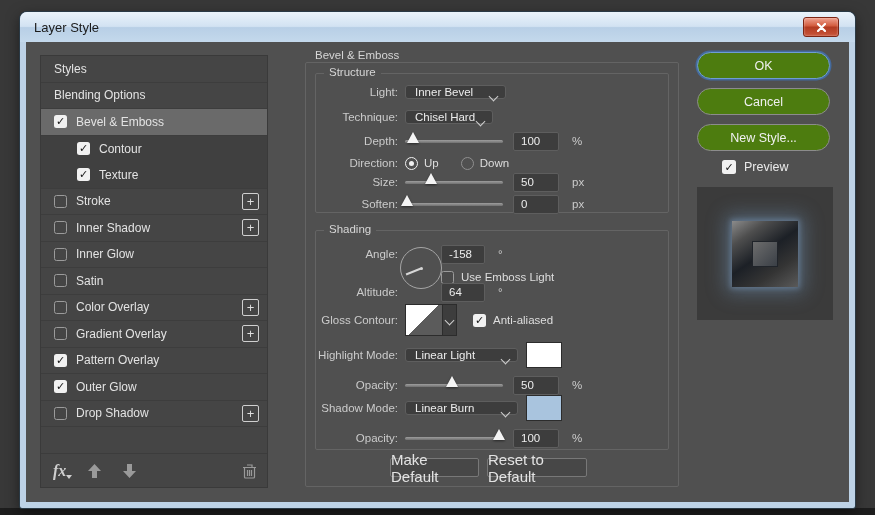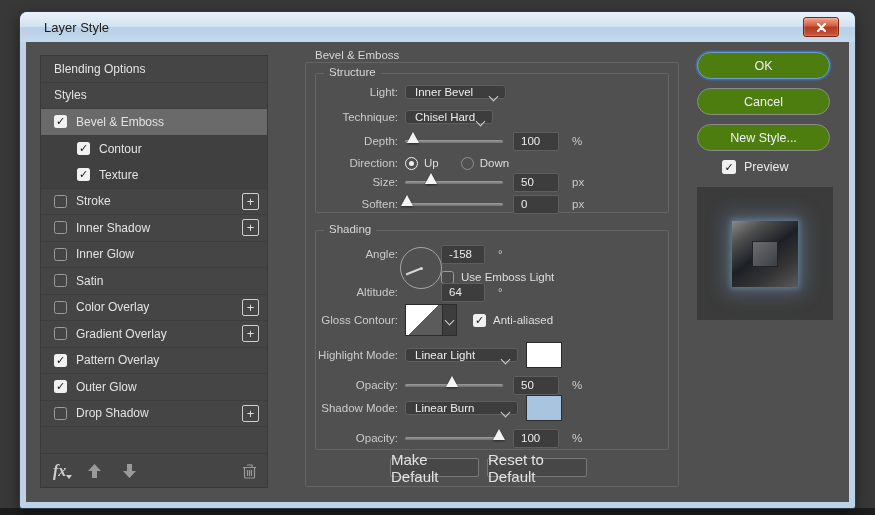--- a/index.html
+++ b/index.html
@@ -7,21 +7,21 @@
          font-family:"Liberation Sans","DejaVu Sans",sans-serif;color:#d8d8d8;}
   .bottom-strip{position:absolute;left:0;bottom:0;width:100%;height:7px;background:#1d1d1d;}
 
   
   .window{position:absolute;left:20px;top:12px;width:835px;height:496px;
           background:#bdd2e6;border-radius:7px 7px 2px 2px;
           box-shadow:0 0 0 1px #2a3a46, 0 4px 14px rgba(0,0,0,.5);}
   .titlebar{position:absolute;left:0;top:0;width:100%;height:30px;border-radius:7px 7px 0 0;
             background:linear-gradient(180deg,#eaf3fb 0%,#d2e2f2 48%,#b8cfe6 52%,#c4d9ec 100%);
             display:flex;align-items:center;}
-  .title{margin-left:24px;font-size:13px;color:#1b1b1b;}
+  .title{margin-left:14px;font-size:13px;color:#1b1b1b;}
   .close{position:absolute;right:16px;top:5px;width:34px;height:18px;border-radius:3px;
          background:linear-gradient(180deg,#efa18f 0%,#d25a3c 45%,#b23a20 50%,#c8553a 100%);
          border:1px solid #7c2514;display:flex;align-items:center;justify-content:center;
          box-shadow:inset 0 0 2px rgba(255,255,255,.6);}
   .dialog-body{position:absolute;left:6px;top:30px;width:823px;height:460px;background:#505050;}
 
   
   .sidebar{position:absolute;left:40px;top:55px;width:228px;height:433px;
            background:#454545;border:1px solid #3a3a3a;box-sizing:border-box;}
   .srow{height:26.5px;display:flex;align-items:center;padding-left:13px;
@@ -128,24 +128,24 @@
         <svg width="9" height="9" viewBox="0 0 9 9">
           <path d="M1 1 L8 8 M8 1 L1 8" stroke="#ffffff" stroke-width="2.2" stroke-linecap="round"></path>
         </svg>
       </div>
     </div>
     <div class="dialog-body"></div>
   </div>
 
   <div class="sidebar">
     <div class="srow nocb">
+      <span class="lab">Styles</span>
+    </div>
+    <div class="srow nocb">
       <span class="lab">Blending Options</span>
-    </div>
-    <div class="srow nocb">
-      <span class="lab">Styles</span>
     </div>
     <div class="srow sel">
       <span class="cb on"></span>
       <span class="lab">Bevel &amp; Emboss</span>
     </div>
     <div class="srow sub">
       <span class="cb on"></span>
       <span class="lab">Contour</span>
     </div>
     <div class="srow sub" style="border-bottom:1px solid #3d3d3d;">

